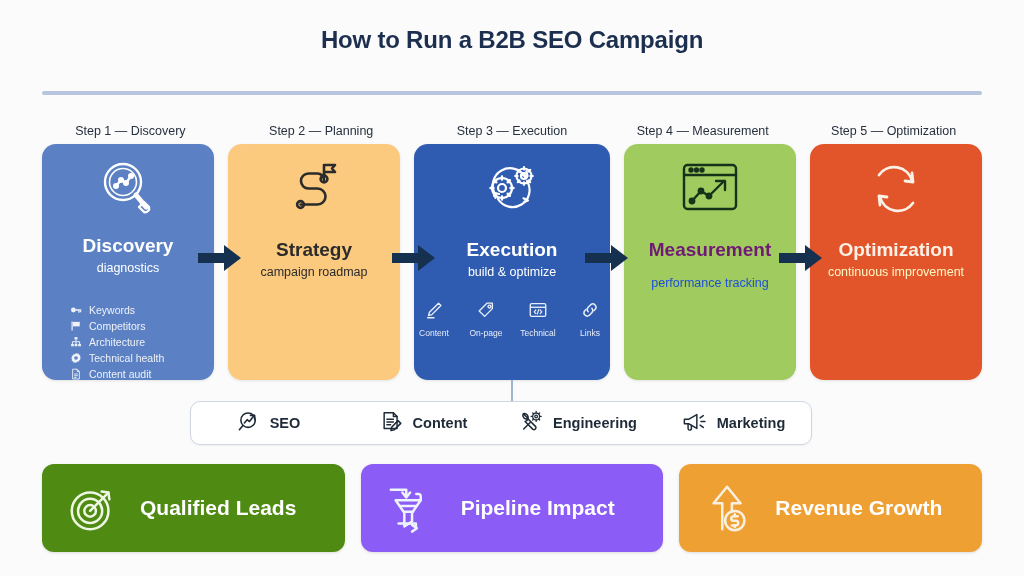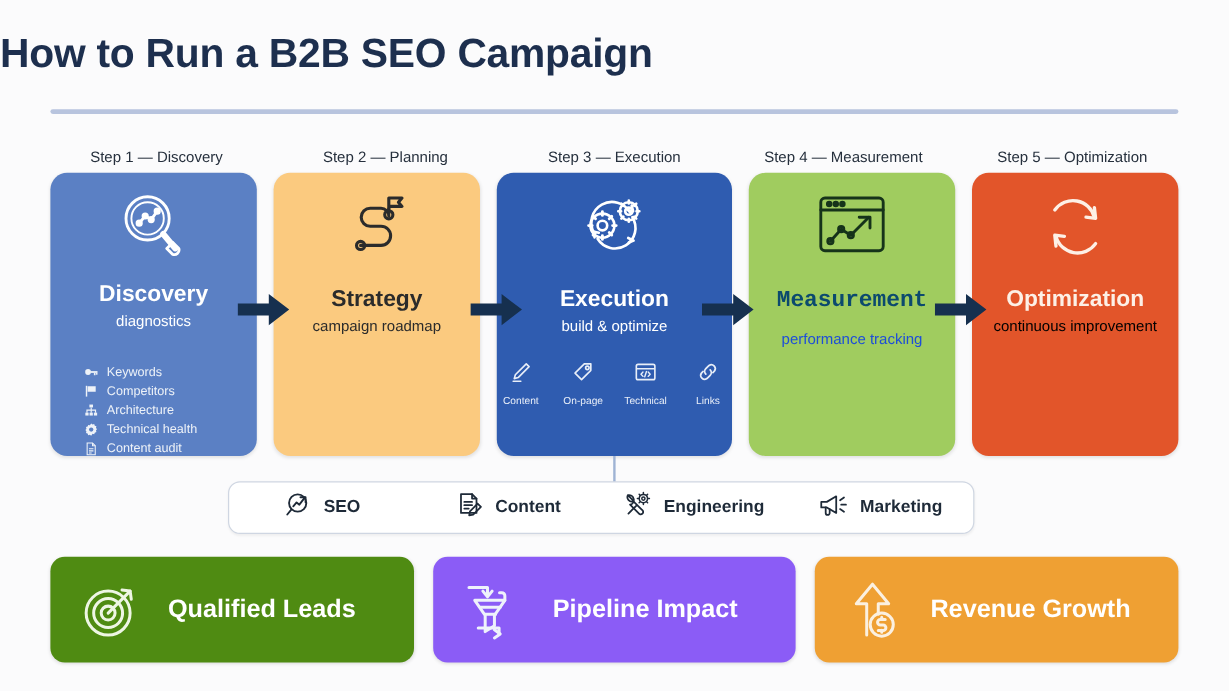--- a/index.html
+++ b/index.html
@@ -18,21 +18,22 @@
     position: absolute;
     inset: 0;
   }
 
   
   .title {
     position: absolute;
     top: 26px;
     left: 0;
     width: 1024px;
-    font-size: 34px;
+    text-align: center;
+    font-size: 24px;
     font-weight: bold;
     color: #1d2f4e;
     letter-spacing: -0.2px;
   }
   .title-rule {
     position: absolute;
     top: 91px;
     left: 42px;
     width: 940px;
     height: 4px;
@@ -391,35 +392,35 @@
           <circle cx="15" cy="10" r="1.5" fill="#16331a"></circle>
           <circle cx="20.5" cy="10" r="1.5" fill="#16331a"></circle>
           <circle cx="26" cy="10" r="1.5" fill="#16331a"></circle>
           <path d="M16 41 L25 31 L33 36 L48 21"></path>
           <circle cx="16" cy="41" r="2.2"></circle>
           <circle cx="25" cy="31" r="2.2"></circle>
           <circle cx="33" cy="36" r="2.2"></circle>
           <path d="M40 21 h9 v9"></path>
         </svg>
       </div>
-      <div class="card-title" id="t4" style="color: #0c4a6e; font-family: Liberation Mono, monospace;">Measurement</div>
+      <div class="card-title" id="t4" style="color: #701a75;">Measurement</div>
       <div class="card-sub" id="s4" style="color: #1d4ed8; margin-top: 16px;">performance tracking</div>
     </div>
 
     <div class="step-card" id="card-5" style="background: rgb(226, 85, 42);">
       <div class="card-icon">
         <svg width="64" height="60" viewBox="0 0 64 60" fill="none" stroke="#fdf0e6" stroke-width="2.8" stroke-linecap="round" stroke-linejoin="round">
           <path d="M48 22 a18.5 18.5 0 0 0 -33 -6"></path>
           <path d="M16 38 a18.5 18.5 0 0 0 33 6"></path>
           <path d="M41 22 l8 1 -1 -9"></path>
           <path d="M23 38 l-8 -1 1 9"></path>
         </svg>
       </div>
       <div class="card-title" id="t5" style="color: rgb(253, 240, 230);">Optimization</div>
-      <div class="card-sub" id="s5" style="color: #000000;">continuous improvement</div>
+      <div class="card-sub" id="s5" style="color: #fef9c3;">continuous improvement</div>
     </div>
   </div>
 
   <div class="arrow" style="left:198px;">
     <svg width="44" height="28" viewBox="0 0 44 28">
       <path d="M0 9 H26 V1 L43 14 L26 27 V19 H0 Z" fill="#16304f"></path>
     </svg>
   </div>
   <div class="arrow" style="left:392px;">
     <svg width="44" height="28" viewBox="0 0 44 28">

